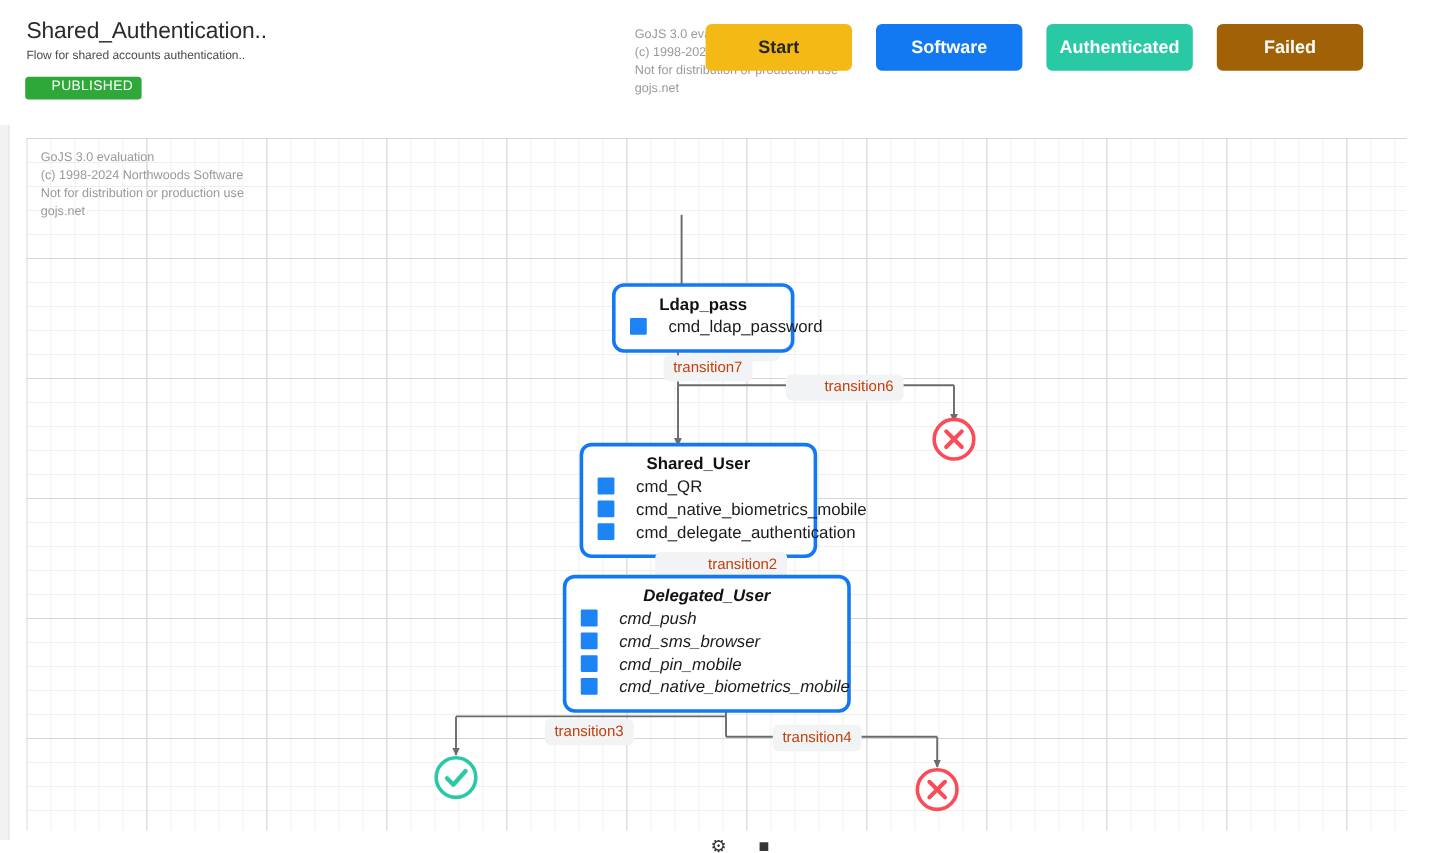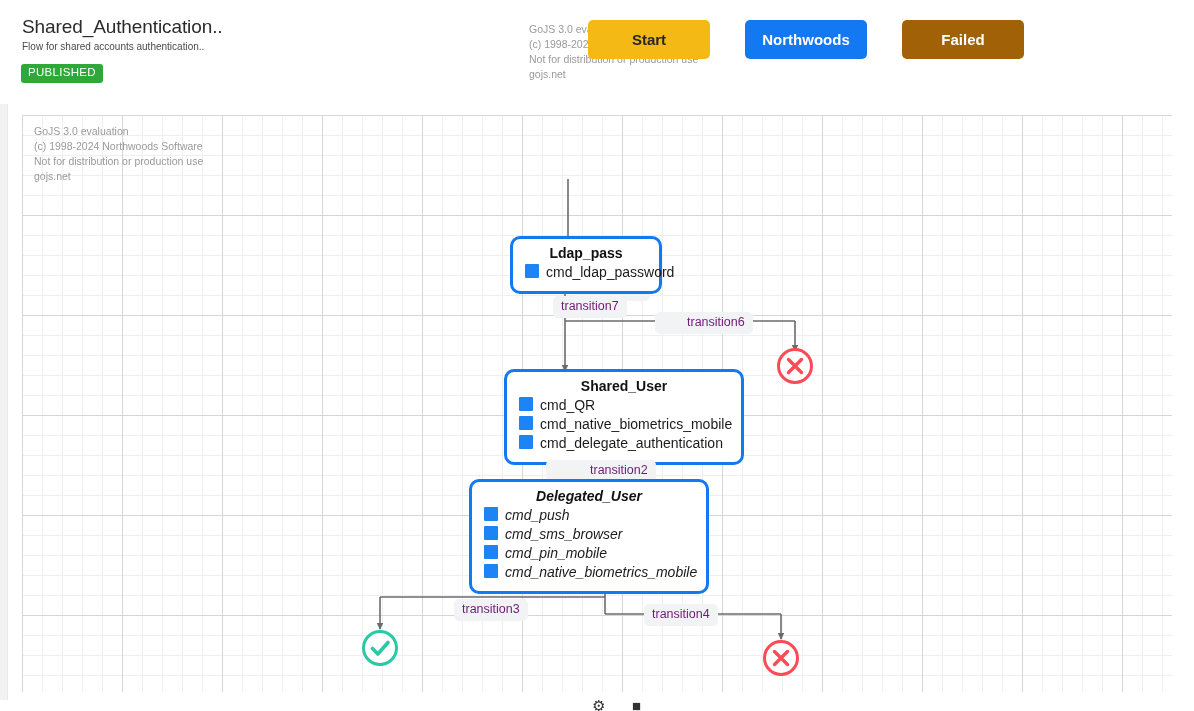--- a/index.html
+++ b/index.html
@@ -42,39 +42,39 @@
     font-size: 10px; color: #4a4a4a;
     white-space: nowrap;
   }
   .badge-published {
     position: absolute; left: 21px; top: 64px;
     background: #2fa83a;
     color: #ffffff;
     font-size: 11.5px;
     font-weight: normal;
     letter-spacing: 0.3px;
-    padding: 3px 7px 4px 7px;
+    padding: 3px 7px 4px 22px;
     border-radius: 3px;
     line-height: 1;
   }
 
   
   .wm {
     position: absolute;
     font-size: 10.5px;
     line-height: 15px;
     color: #9a9a9a;
     white-space: nowrap;
     pointer-events: none;
   }
   .wm-header { left: 529px; top: 22px; }
 
   .hdr-buttons {
     position: absolute; left: 588px; top: 20px;
-    display: flex; gap: 35px; align-items: flex-start;
+    display: flex; gap: 20px; align-items: flex-start;
   }
   .hbtn {
     height: 39px;
     border: none;
     border-radius: 5px;
     font-family: "Liberation Sans", sans-serif;
     font-size: 15px;
     font-weight: bold;
     color: #ffffff;
     cursor: pointer;
@@ -123,22 +123,22 @@
   }
   .node-title {
     text-align: center;
     font-size: 14px;
     font-weight: bold;
     color: #111111;
     margin-bottom: 2px;
     white-space: nowrap;
   }
   .cmd-row {
-    display: flex; 
-    gap: 7px;
+    display: flex; align-items: center;
+    gap: 18px;
     margin: 3px 0;
     white-space: nowrap;
   }
   .cmd-chip {
     width: 14px; height: 14px;
     background: #1d84f5;
     flex: 0 0 auto;
     border-radius: 1px;
   }
   .cmd-label {
@@ -152,21 +152,21 @@
     position: absolute;
     width: 44px; height: 44px;
   }
   
   .end-node { position: absolute; width: 40px; height: 40px; }
 
   
   .tlabel {
     position: absolute;
     background: #f1f3f5;
-    color: #701a75;
+    color: #c2410c;
     font-size: 12.5px;
     border-radius: 5px;
     padding: 4px 8px 5px 8px;
     white-space: nowrap;
     line-height: 1;
   }
 
   
   .bottom-toolbar {
     position: absolute;
@@ -197,21 +197,22 @@
 
     <div class="wm wm-header">
       <div>GoJS 3.0 evaluation</div>
       <div>(c) 1998-2024 Northwoods Software</div>
       <div>Not for distribution or production use</div>
       <div>gojs.net</div>
     </div>
 
     <div class="hdr-buttons">
       <button class="hbtn hbtn-start">Start</button>
-      <button class="hbtn hbtn-challenge">Northwoods</button>
+      <button class="hbtn hbtn-challenge">Software</button>
+      <button class="hbtn hbtn-auth">Authenticated</button>
       <button class="hbtn hbtn-failed">Failed</button>
     </div>
   </div>
 
   <div class="canvas">
 
     <div class="wm wm-canvas">
       <div>GoJS 3.0 evaluation</div>
       <div>(c) 1998-2024 Northwoods Software</div>
       <div>Not for distribution or production use</div>
@@ -264,21 +265,21 @@
       <div class="tlabel" style="left:531px; top:181px;">transition7</div>
       <div class="tlabel" style="left:633px; top:197px;padding-left:32px;">transition6</div>
 
       <div class="end-node" style="left:753px; top:231px;">
         <svg width="40" height="40" viewBox="0 0 40 40">
           <circle cx="20" cy="20" r="16.5" fill="#ffffff" stroke="#fb4b57" stroke-width="3"></circle>
           <path d="M13.5,13.5 L26.5,26.5 M26.5,13.5 L13.5,26.5" stroke="#fb4b57" stroke-width="3.4" stroke-linecap="round"></path>
         </svg>
       </div>
 
-      <div class="node" style="left:482px; top:254px; width:240px;">
+      <div class="node" style="left:461px; top:254px; width:198px;">
         <div class="node-title">Shared_User</div>
         <div class="cmd-row">
           <span class="cmd-chip"></span>
           <span class="cmd-label">cmd_QR</span>
         </div>
         <div class="cmd-row">
           <span class="cmd-chip"></span>
           <span class="cmd-label">cmd_native_biometrics_mobile</span>
         </div>
         <div class="cmd-row">

